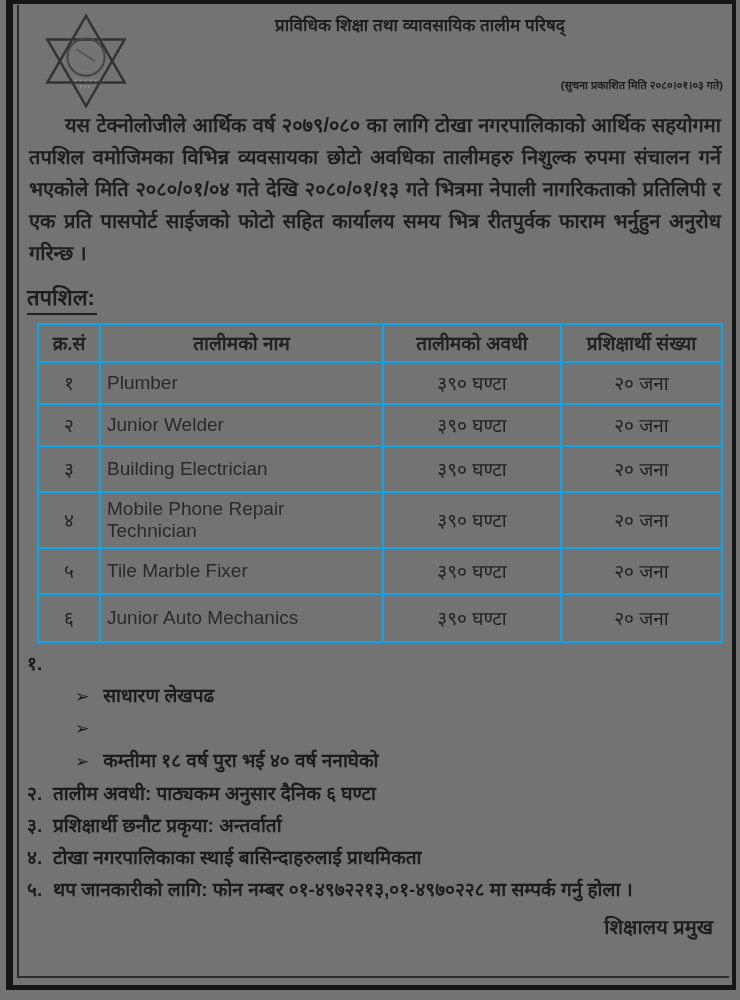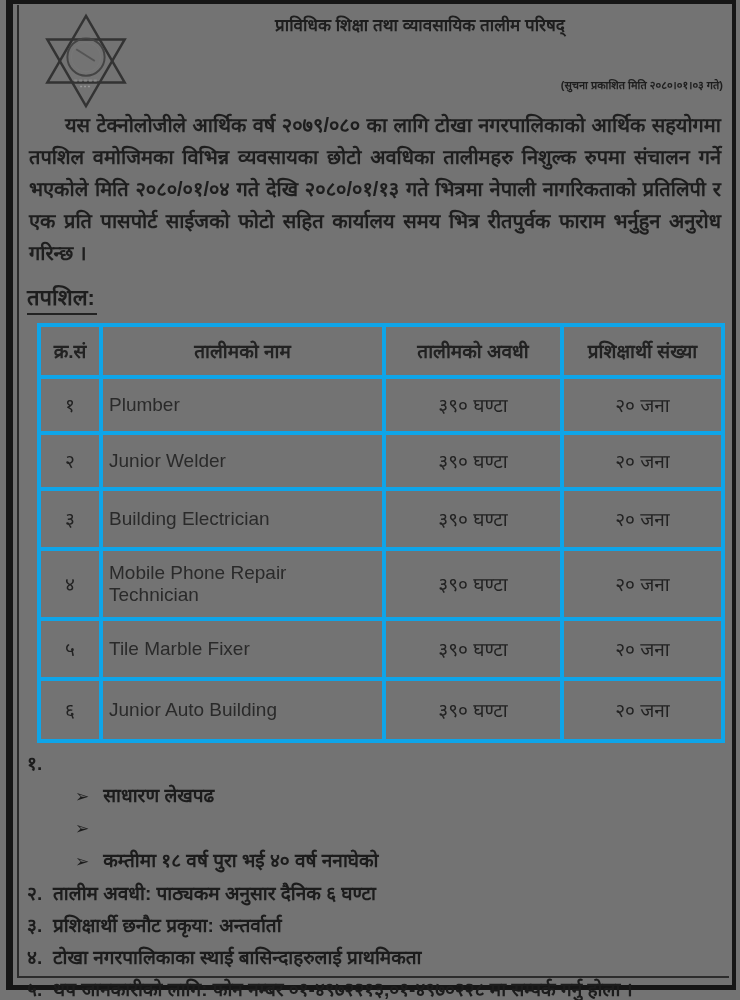--- a/index.html
+++ b/index.html
@@ -44,21 +44,21 @@
     display:inline-block;font-size:22px;font-weight:bold;line-height:28px;
     margin-top:15px;border-bottom:2px solid #222;padding:0 2px 1px 0;text-align:right;
   }
   
   table.training{
     border-collapse:collapse;table-layout:fixed;
     width:684px;margin:8px 0 0 10px;
     font-size:19px;color:#222;
   }
   table.training th,table.training td{
-    border:4px solid #0ea5e9;vertical-align:middle;padding:8px 6px;
+    border:2px solid #0ea5e9;vertical-align:middle;padding:2px 6px;
   }
   table.training th{font-weight:bold;font-size:19px;height:32px;}
   col.c-sn{width:62px;}col.c-name{width:283px;}col.c-dur{width:178px;}col.c-cnt{width:161px;}
   td.sn,td.dur,td.cnt,th{text-align:center;}
   td.name{text-align:left;padding-left:14px;font-family:"Liberation Sans",sans-serif;font-size:19px;color:#2a2a2a;margin-top:46px;}
   tr.r1 td{height:36px;}tr.r2 td{height:36px;}tr.r3 td{height:40px;}
   tr.r4 td{height:50px;}tr.r5 td{height:40px;}tr.r6 td{height:42px;}
   
   .notes{margin-top:8px;font-size:19px;font-weight:bold;color:#1c1c1c;}
   .note-line{display:flex;align-items:baseline;line-height:26px;margin-top:6px;}
@@ -141,21 +141,21 @@
           <td class="cnt">२० जना</td>
         </tr>
         <tr class="r5">
           <td class="sn">५</td>
           <td class="name">Tile Marble Fixer</td>
           <td class="dur">३९० घण्टा</td>
           <td class="cnt">२० जना</td>
         </tr>
         <tr class="r6">
           <td class="sn">६</td>
-          <td class="name">Junior Auto Building</td>
+          <td class="name">Junior Auto Mechanics</td>
           <td class="dur">३९० घण्टा</td>
           <td class="cnt">२० जना</td>
         </tr>
       </tbody>
     </table>
 
     
     <div class="notes">
 
       <div class="note-line">

